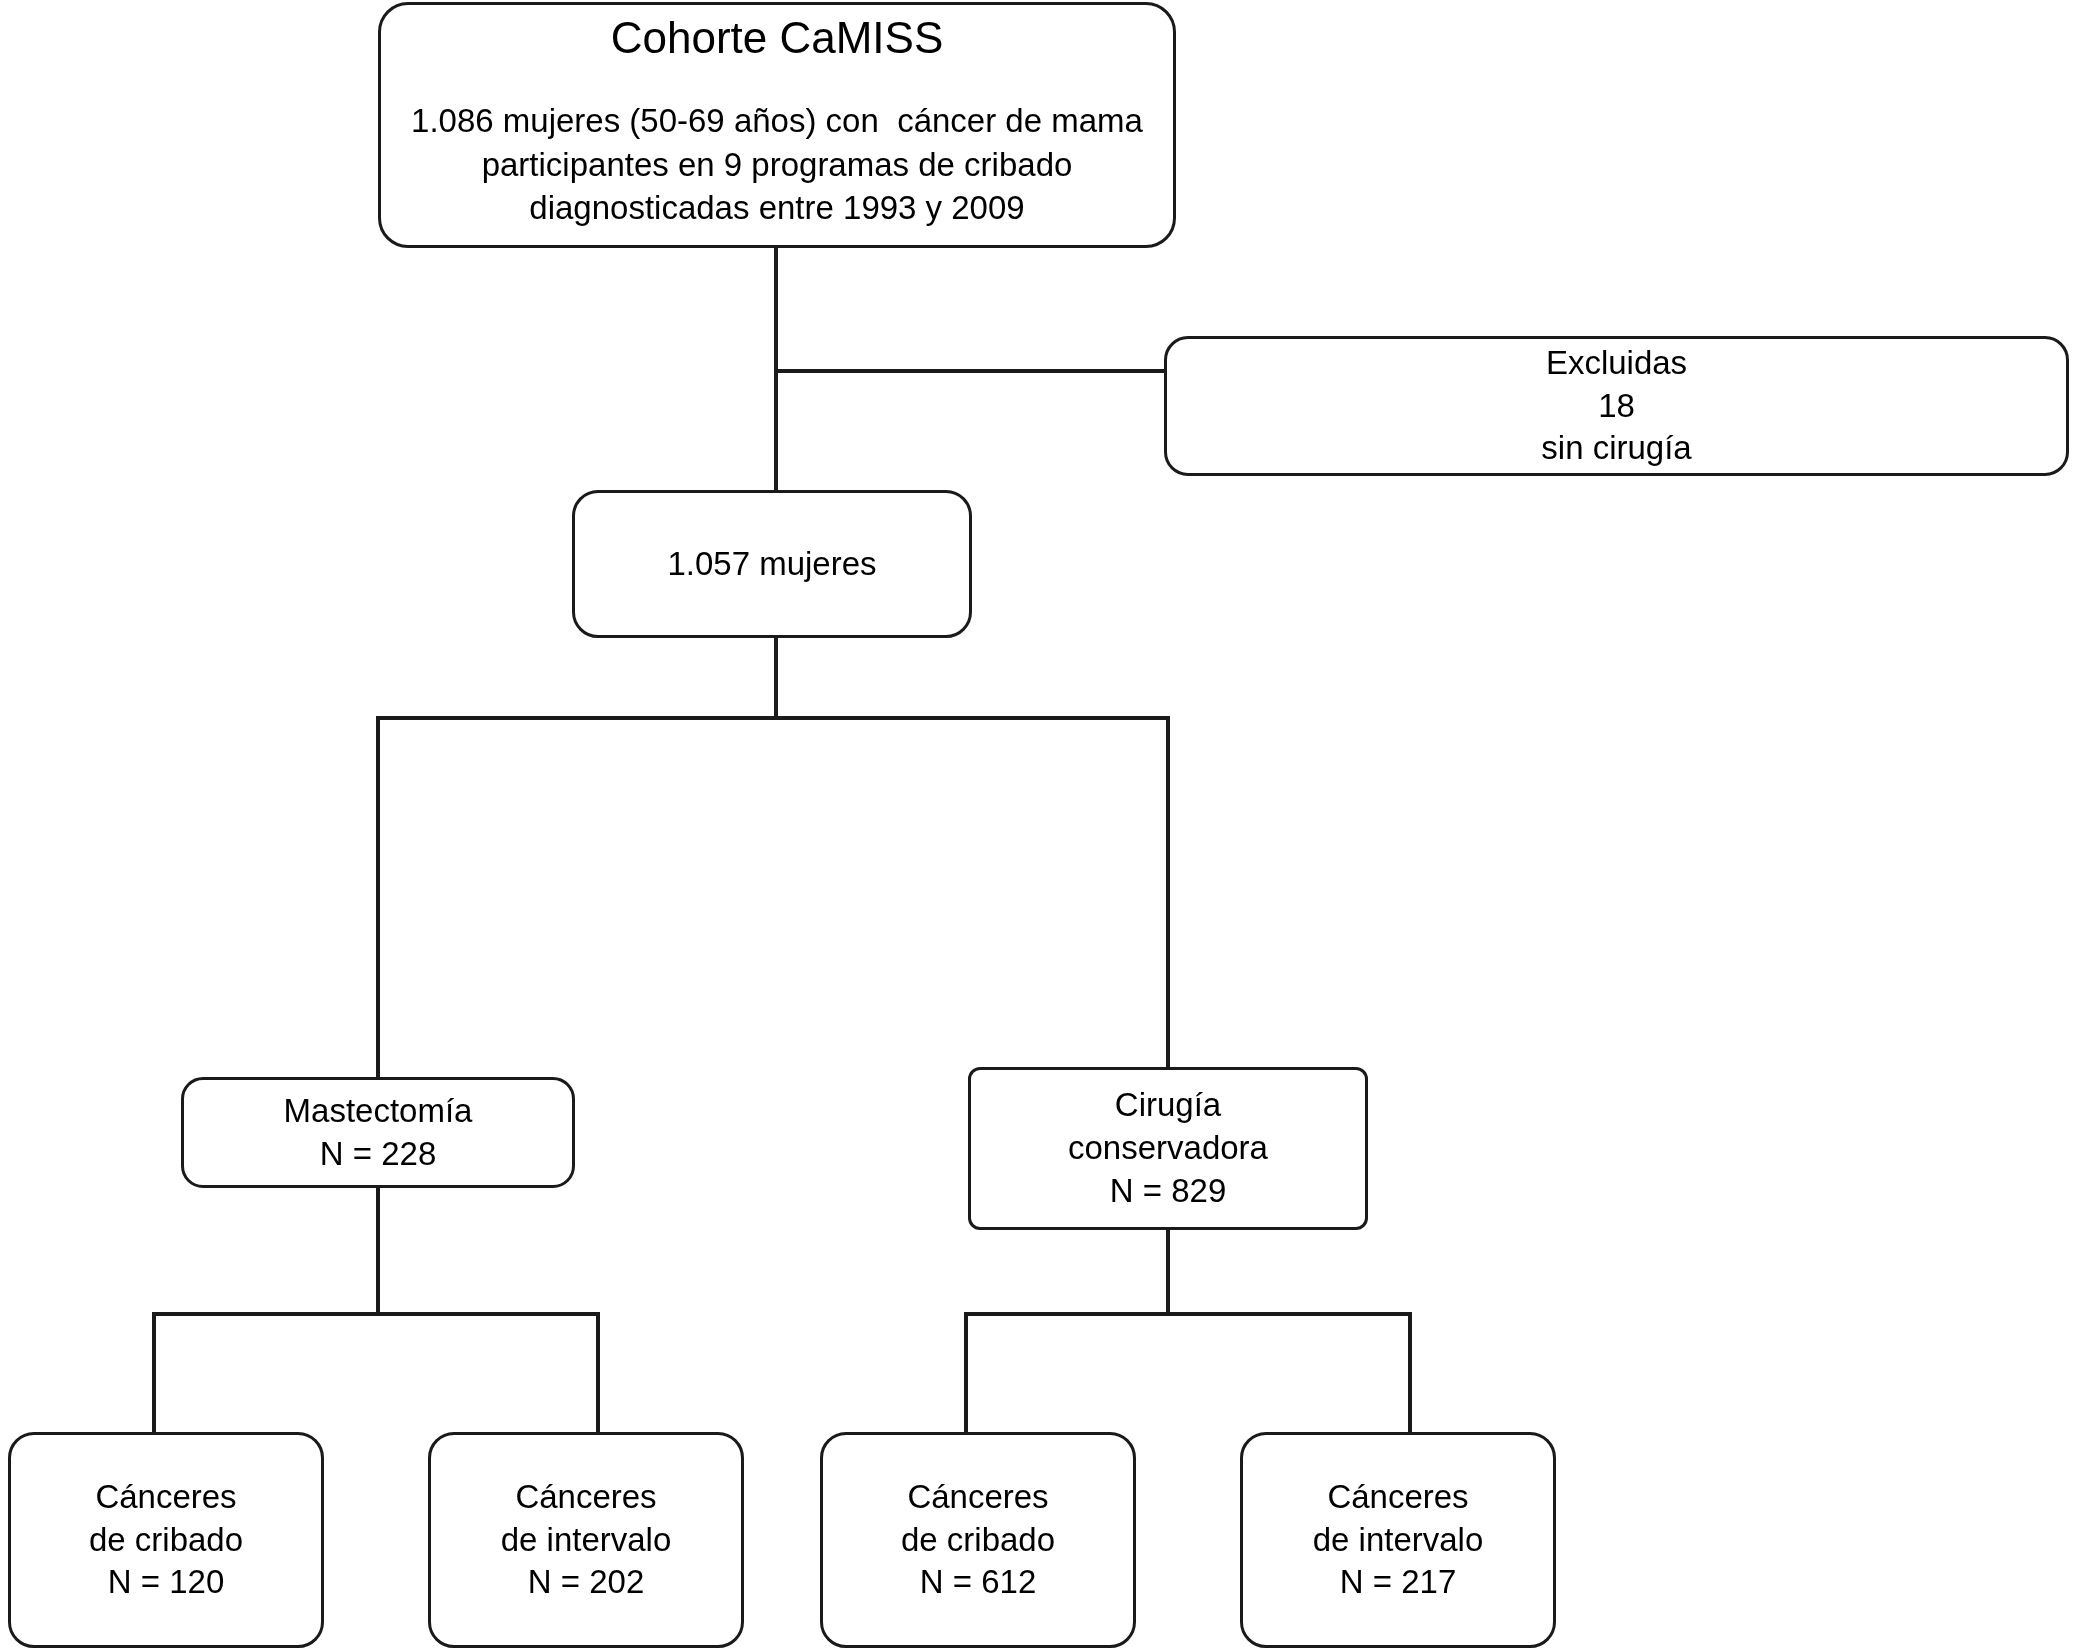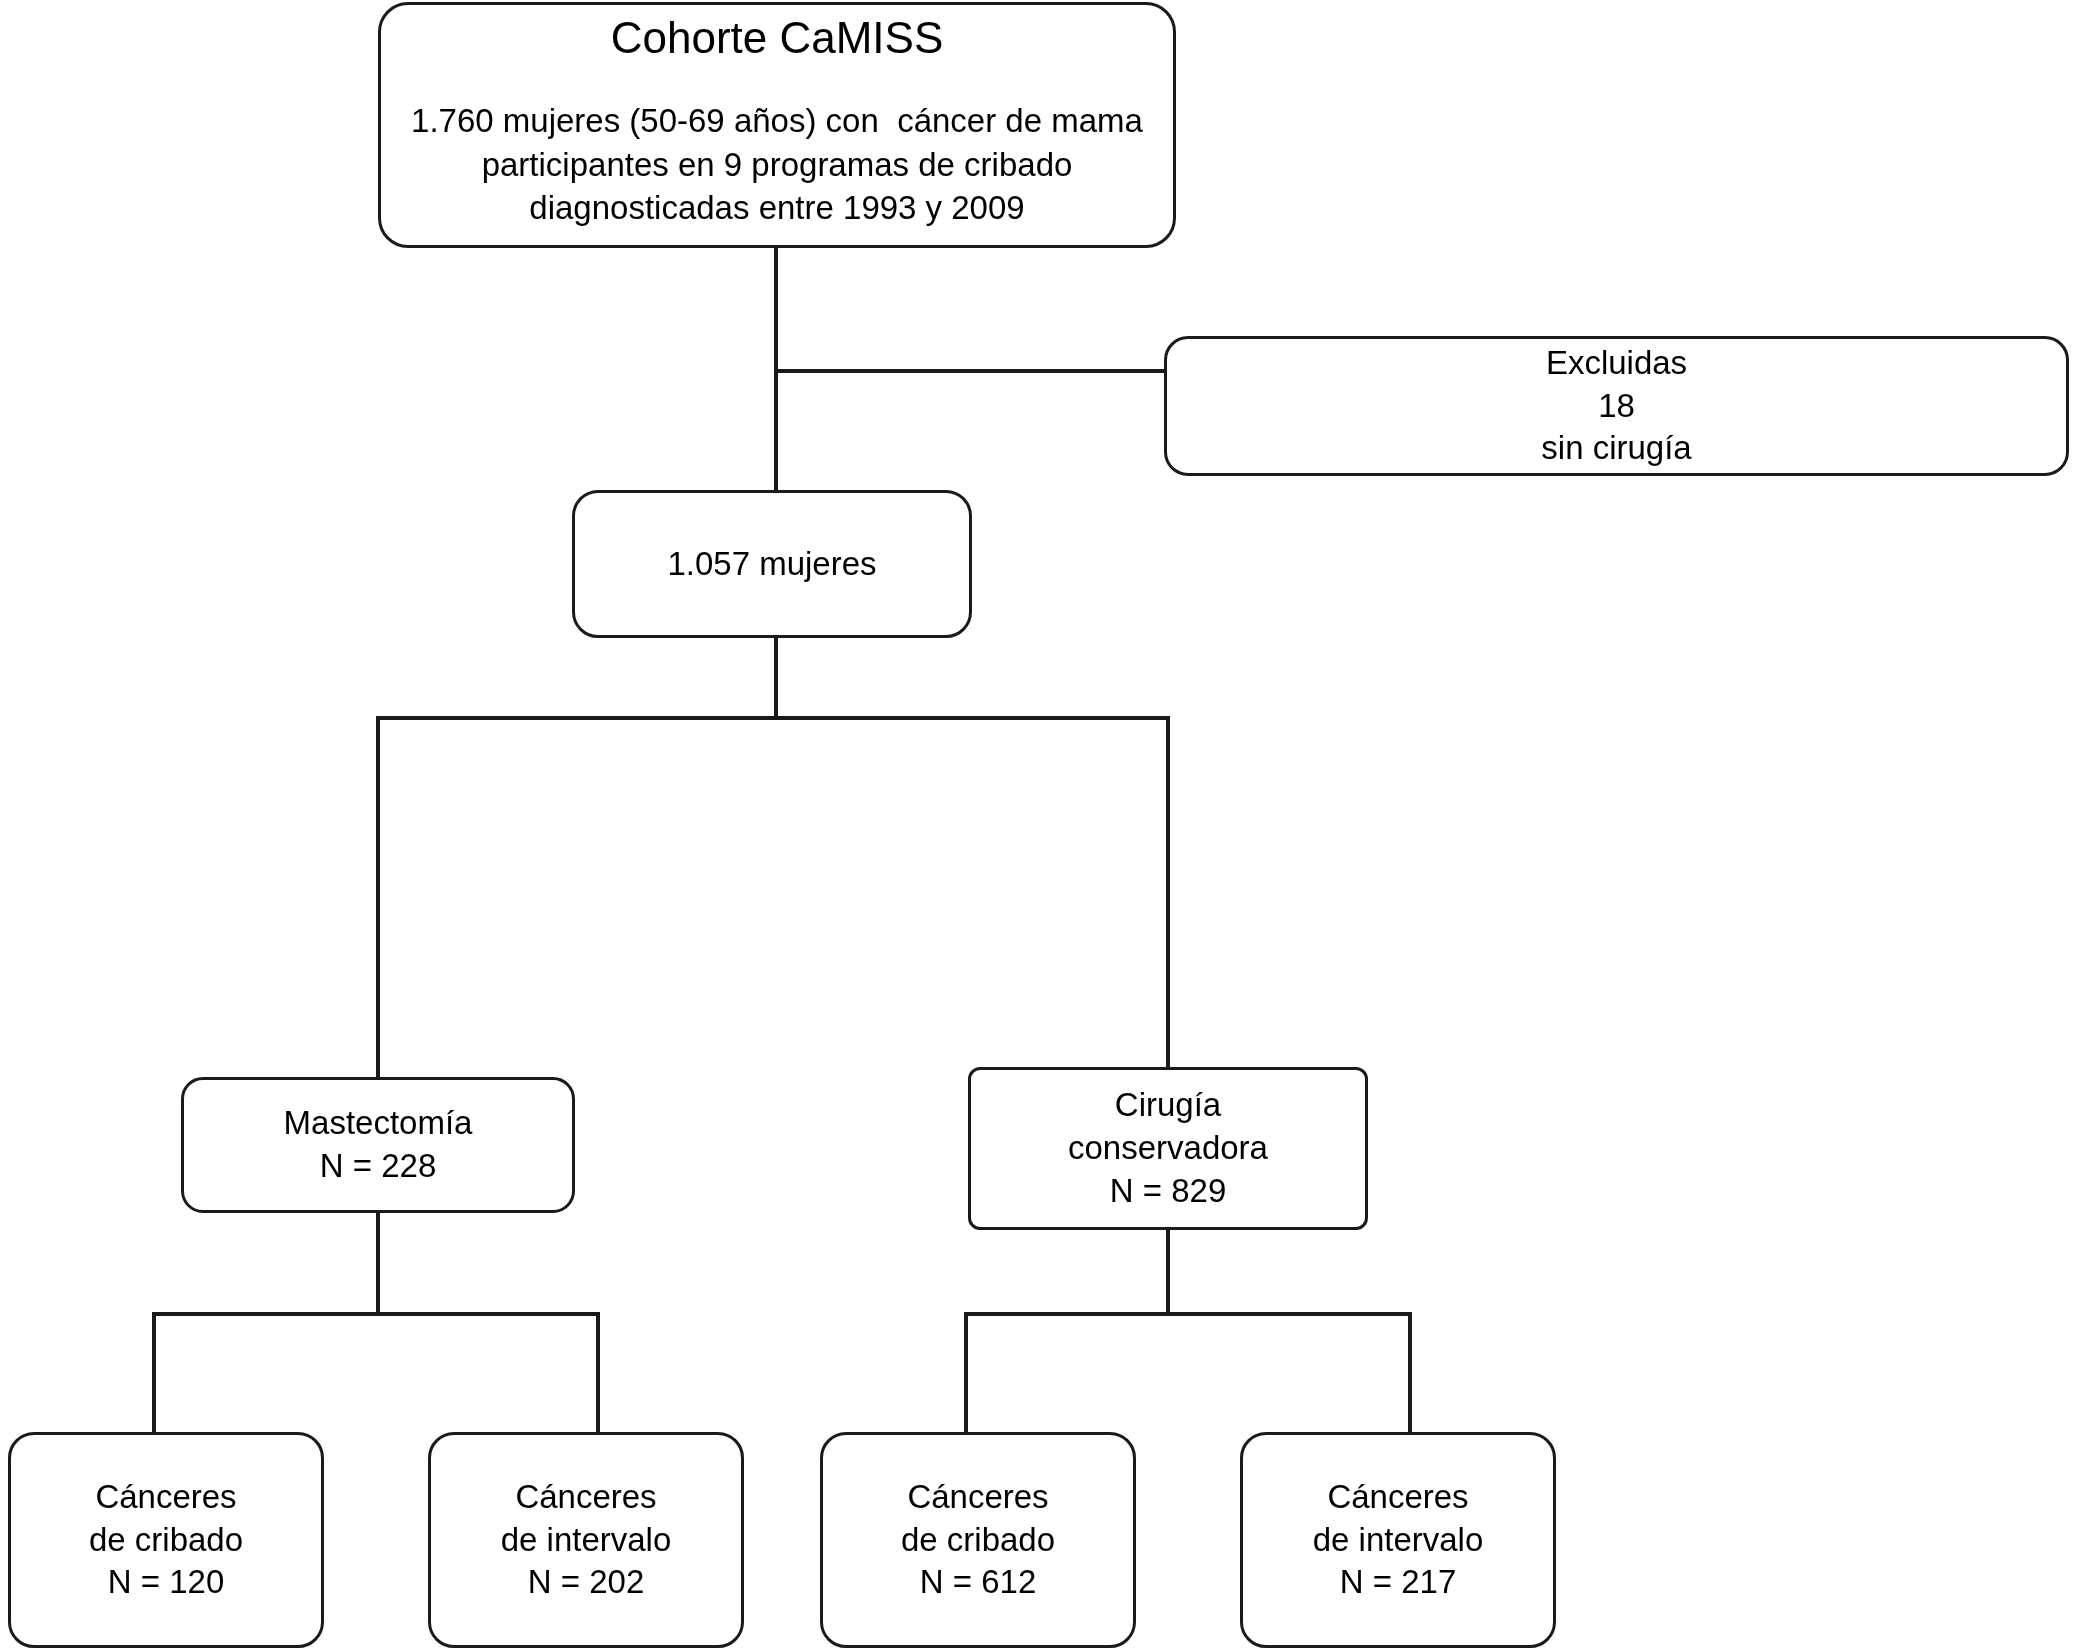--- a/index.html
+++ b/index.html
@@ -74,21 +74,21 @@
     border-radius: 26px;
   }
   #node-mujeres .line {
     font-size: 33px;
   }
   
   #node-mastectomia {
     left: 181px;
     top: 1077px;
     width: 394px;
-    height: 136px;
+    height: 111px;
     border-radius: 22px;
   }
   #node-mastectomia .line {
     font-size: 33px;
   }
   
   #node-cirugia {
     left: 968px;
     top: 1067px;
     width: 400px;
@@ -145,21 +145,21 @@
   <div class="conn v" style="left:596px; top:1312px; height:122px;"></div>
 
   <div class="conn v" style="left:1166px; top:1230px; height:84px;"></div>
   <div class="conn h" style="left:964px; top:1312px; width:448px;"></div>
   <div class="conn v" style="left:964px; top:1312px; height:122px;"></div>
   <div class="conn v" style="left:1408px; top:1312px; height:122px;"></div>
 
   <div class="node" id="node-cohort">
     <div class="title">Cohorte CaMISS</div>
     <div class="body">
-      <span class="line">1.760 mujeres (50-69 años) con  cáncer de mama</span>
+      <span class="line">1.086 mujeres (50-69 años) con  cáncer de mama</span>
       <span class="line">participantes en 9 programas de cribado</span>
       <span class="line">diagnosticadas entre 1993 y 2009</span>
     </div>
   </div>
 
   <div class="node" id="node-excluidas">
     <span class="line">Excluidas</span>
     <span class="line">18</span>
     <span class="line">sin cirugía</span>
   </div>

